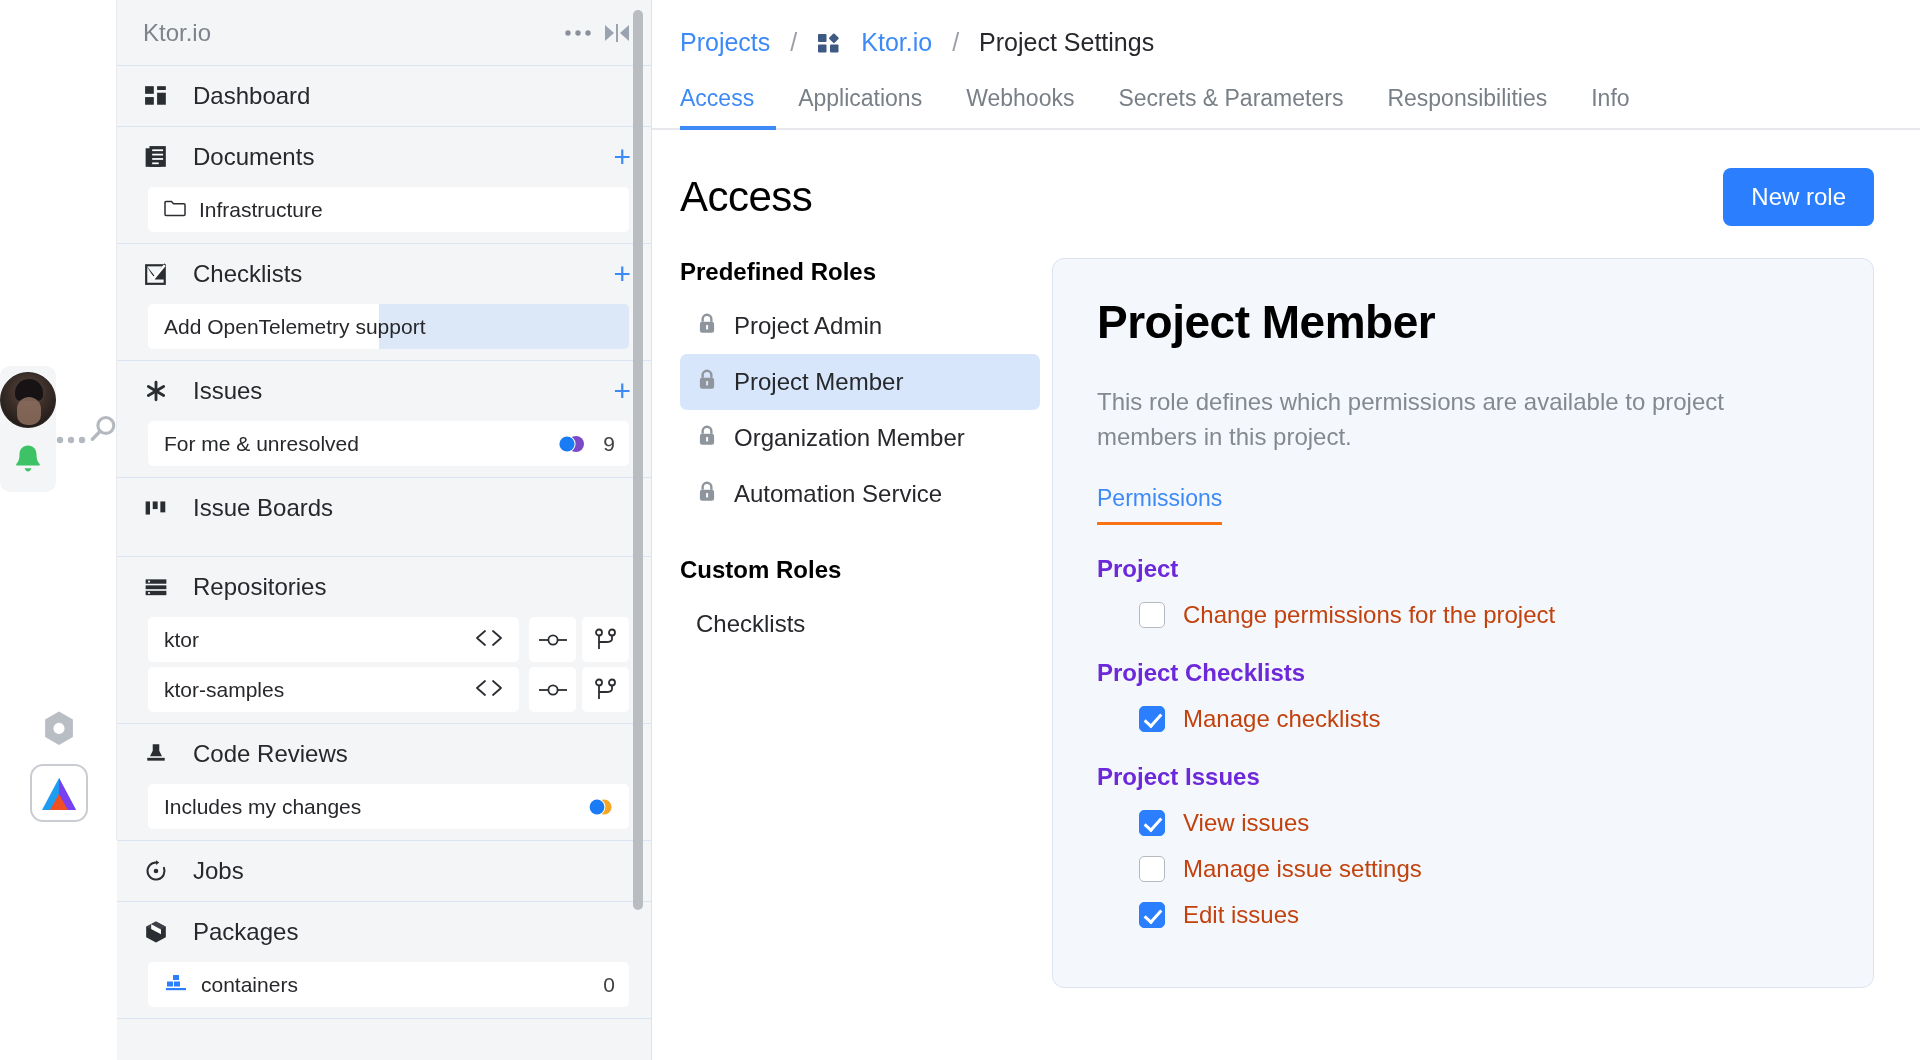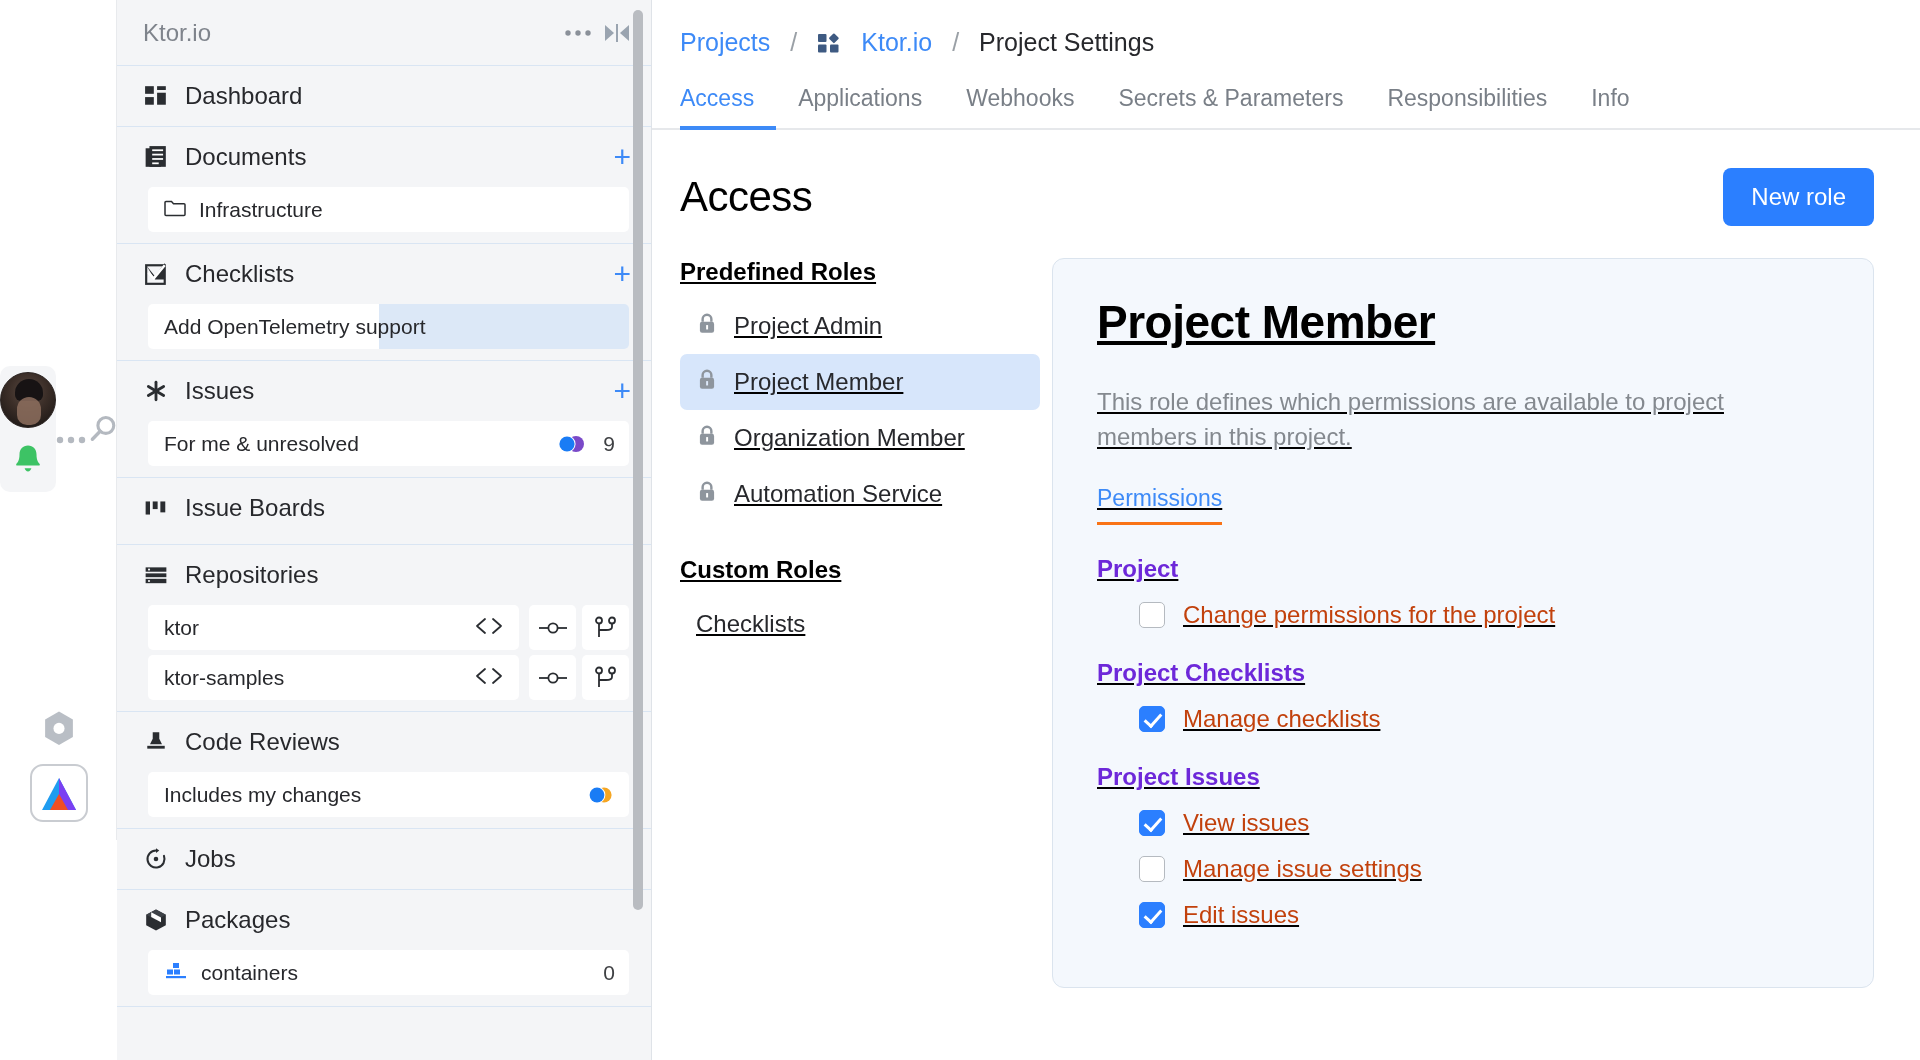--- a/index.html
+++ b/index.html
@@ -75,21 +75,21 @@
     border-bottom: 1px solid #d9e5f3;
   }
   .sb-title { font-size: 24px; color: #7f848c; flex: 1; }
   .sb-hicon { color:#8a9099; cursor: pointer; display:flex; align-items:center; }
   .sb-section {
     border-bottom: 1px solid #d9e5f3;
     padding-bottom: 6px;
   }
   .sb-row {
     height: 60px; display:flex; align-items:center;
-    padding: 0 20px 0 26px; gap: 16px; cursor: pointer;
+    padding: 0 20px 0 26px; gap: 24px; cursor: pointer;
   }
   .sb-row .lbl { font-size: 24px; color: #27282c; flex:1; }
   .sb-ico { width: 26px; display:flex; align-items:center; justify-content:center; }
   .sb-plus { color:#3d8af7; font-size: 30px; line-height: 1; font-weight: 300; }
   .sb-child {
     margin: 0 22px 5px 31px;
     background: #ffffff; border-radius: 5px;
     height: 45px; display:flex; align-items:center;
     padding: 0 14px 0 16px; gap: 13px; cursor:pointer;
   }
@@ -139,21 +139,21 @@
   .page-head {
     display:flex; align-items:center; padding: 38px 46px 0 28px;
   }
   .page-title { font-size: 42px; font-weight: 400; color:#000; flex:1; letter-spacing:-.5px;}
   .btn-primary {
     background:#2b7fff; color:#fff; font-size: 24px;
     border:none; border-radius: 8px; padding: 15px 28px; cursor:pointer;
     font-family: inherit;
   }
 
-  .access-body { display:flex; padding: 32px 46px 12px 28px; gap: 12px; text-decoration: underline; }
+  .access-body { display:flex; padding: 32px 46px 12px 28px; gap: 12px; }
   .roles-col { width: 360px; min-width: 360px; padding-top: 0; }
   .roles-head {
     font-size: 24px; font-weight: 700; color:#000; padding: 0 0 12px 0;
   }
   .roles-head.second { padding-top: 34px; }
   .role-item {
     display:flex; align-items:center; gap: 16px;
     height: 56px; border-radius: 7px; padding: 0 16px; cursor:pointer;
   }
   .role-item .rlbl { font-size: 24px; color:#27282c; }
@@ -385,21 +385,21 @@
           <svg width="34" height="20" viewBox="0 0 34 20" aria-hidden="true">
             <circle cx="20" cy="10" r="8" fill="#7a49c8"></circle>
             <circle cx="11" cy="10" r="8.6" fill="#ffffff"></circle>
             <circle cx="11" cy="10" r="7.6" fill="#1a7cf5"></circle>
           </svg>
         </span>
         <span class="cnt">9</span>
       </div>
     </div>
 
-    <div class="sb-section" style="padding-bottom:6px">
+    <div class="sb-section" style="padding-bottom:18px">
       <div class="sb-row">
         <span class="sb-ico">
           <svg width="24" height="24" viewBox="0 0 22 22" aria-hidden="true">
             <rect x="1.5" y="5" width="4" height="12" fill="#2a2d31"></rect>
             <rect x="8" y="5" width="4.5" height="7" fill="#2a2d31"></rect>
             <rect x="15" y="5" width="4.5" height="10" fill="#2a2d31"></rect>
           </svg>
         </span>
         <span class="lbl">Issue Boards</span>
       </div>

